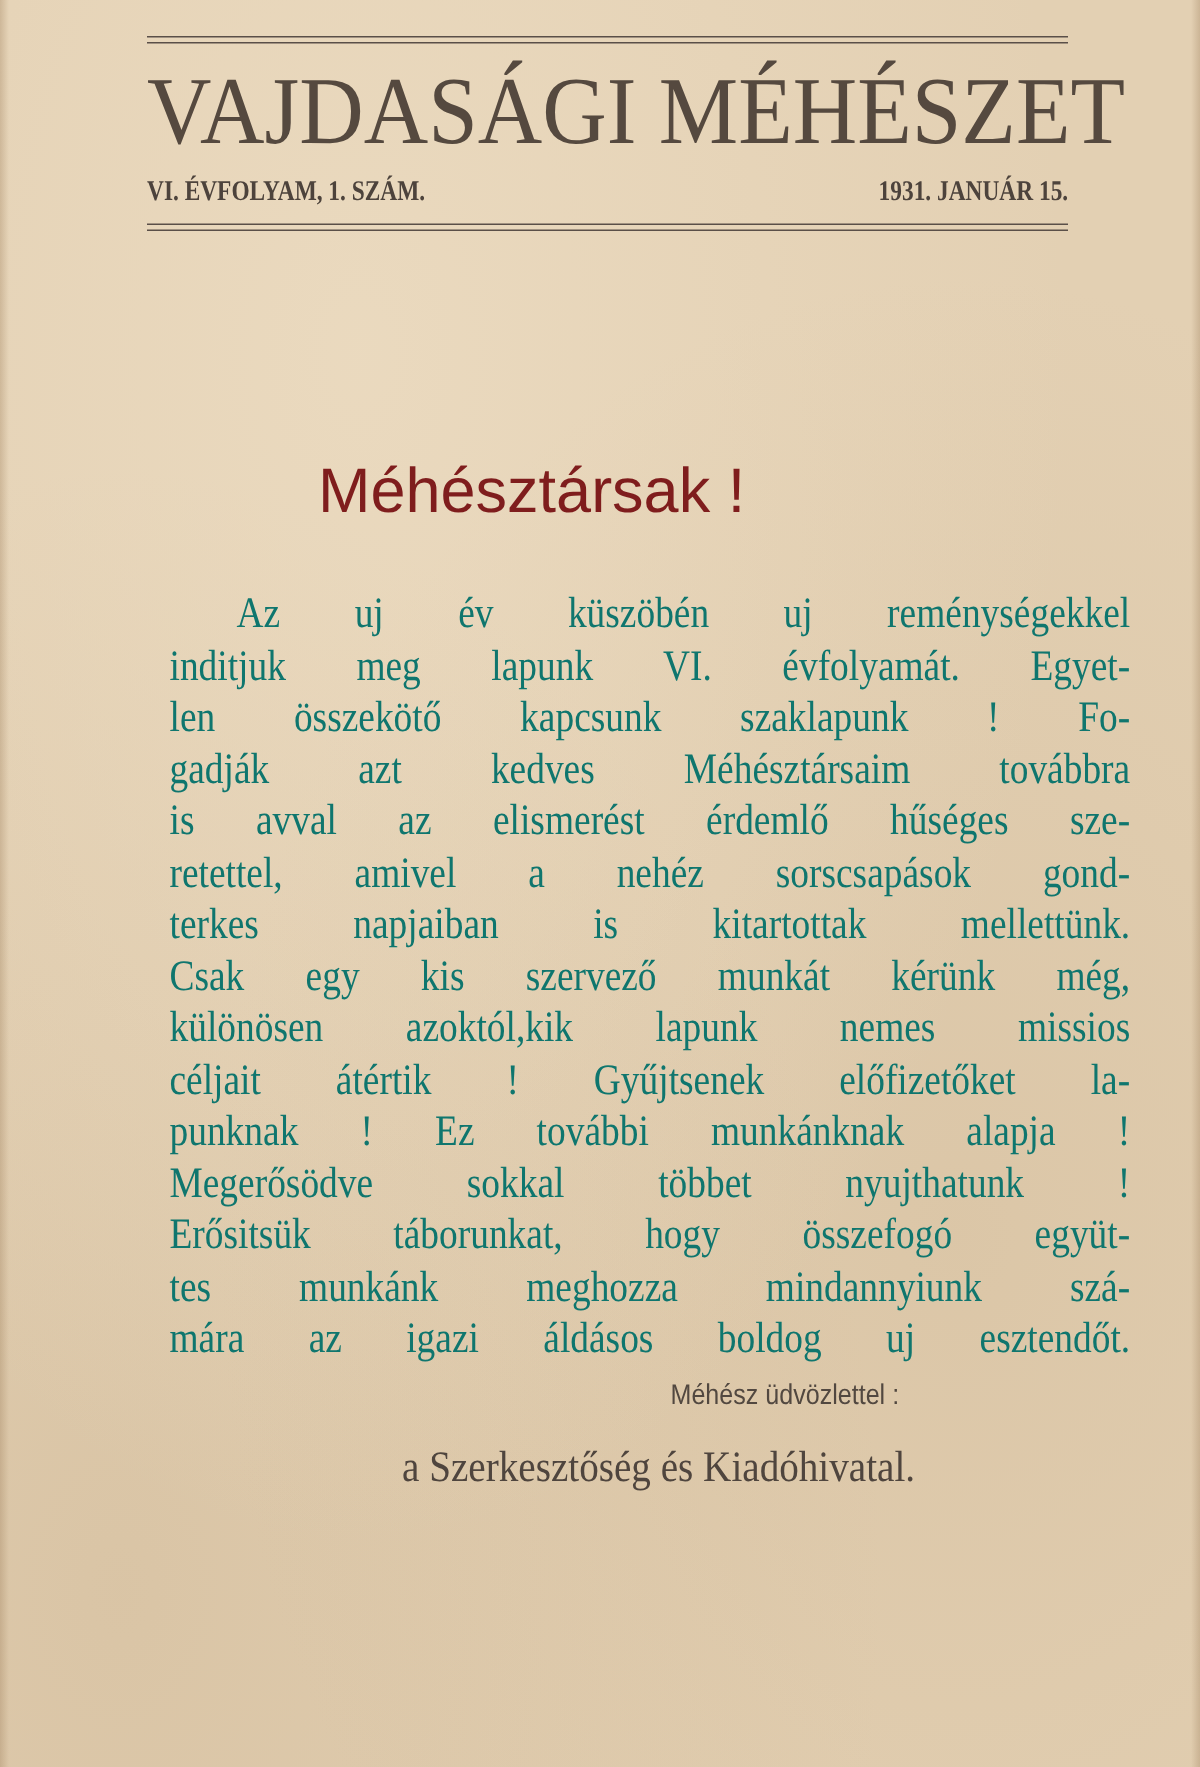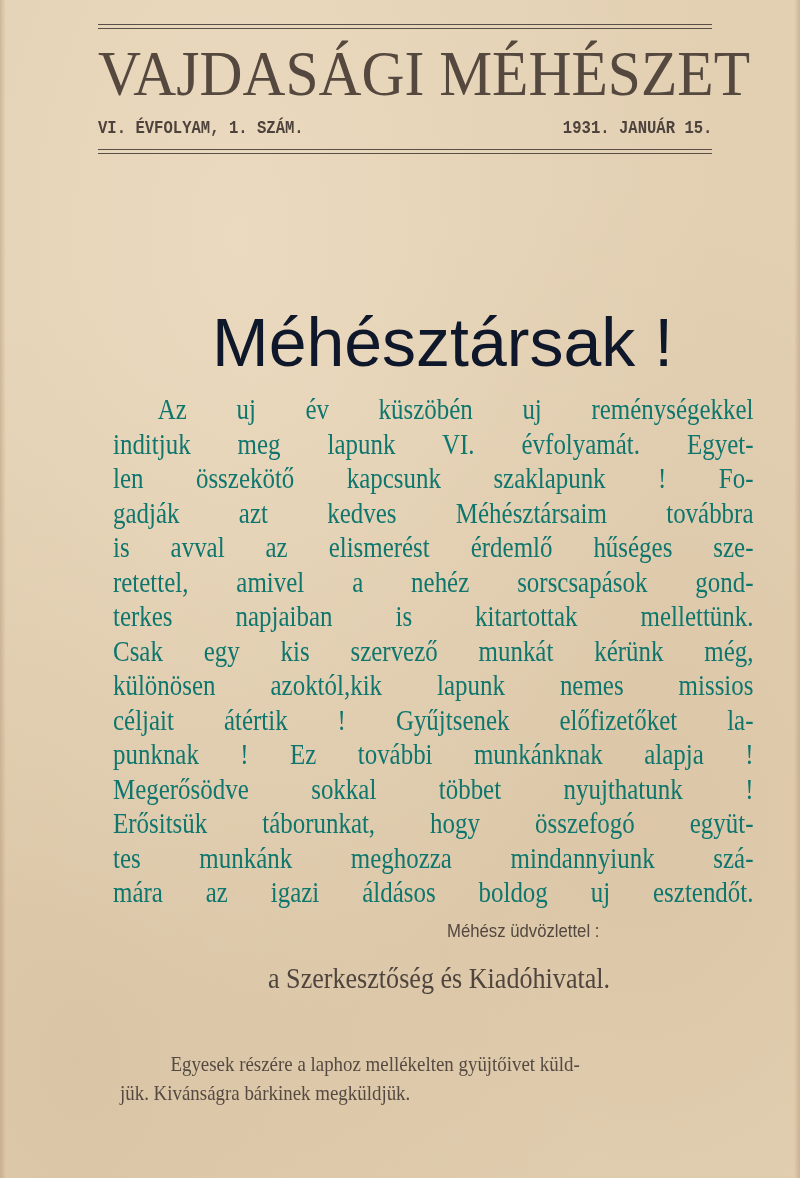--- a/index.html
+++ b/index.html
@@ -25,30 +25,30 @@
     .masthead-title {
       position: absolute; left: 98px; top: 40px; width: 616px;
       font-family: "Liberation Serif", serif;
       font-size: 64px; line-height: 68px; letter-spacing: 0px;
       color: #55493f; white-space: nowrap;
       transform: scaleX(0.93); transform-origin: left top;
     }
     .issue-line {
       position: absolute; left: 98px; top: 117px; width: 614px;
       display: flex; justify-content: space-between;
-      font-family: Liberation Mono, monospace; font-weight: bold;
+      font-family: Liberation Serif, serif; font-weight: bold;
       font-size: 19px; color: #4d433c;
     }
     .issue-line span { display: inline-block; transform: scaleX(0.82); }
     .issue-line .left { transform-origin: left center; }
     .issue-line .right { transform-origin: right center; }
     .heading {
       position: absolute; left: 212px; top: 303px;
       font-family: "Liberation Sans", sans-serif;
-      font-size: 68px; color: #0f172a; white-space: nowrap;
+      font-size: 42px; color: #7f1d1d; white-space: nowrap;
     }
     .body-text {
       position: absolute; left: 113px; top: 392px; width: 642px;
       font-family: "Liberation Serif", serif;
       font-size: 29px; line-height: 34.5px; color: #0f766e;
       text-align: justify;
     }
     .body-text .line {
       display: block; white-space: nowrap;
       text-align: justify; text-align-last: justify;
@@ -109,17 +109,13 @@
     <span class="line">punknak ! Ez további munkánknak alapja !</span>
     <span class="line">Megerősödve sokkal többet nyujthatunk !</span>
     <span class="line">Erősitsük táborunkat, hogy összefogó együt-</span>
     <span class="line">tes munkánk meghozza mindannyiunk szá-</span>
     <span class="line">mára az igazi áldásos boldog uj esztendőt.</span>
   </div>
 
   <div class="greeting">Méhész üdvözlettel :</div>
   <div class="signature">a Szerkesztőség és Kiadóhivatal.</div>
 
-  <div class="footnote">
-    <span class="line first">Egyesek részére a laphoz mellékelten gyüjtőivet küld-</span>
-    <span class="line">jük. Kivánságra bárkinek megküldjük.</span>
-  </div>
 </div>
 
 </body></html>

